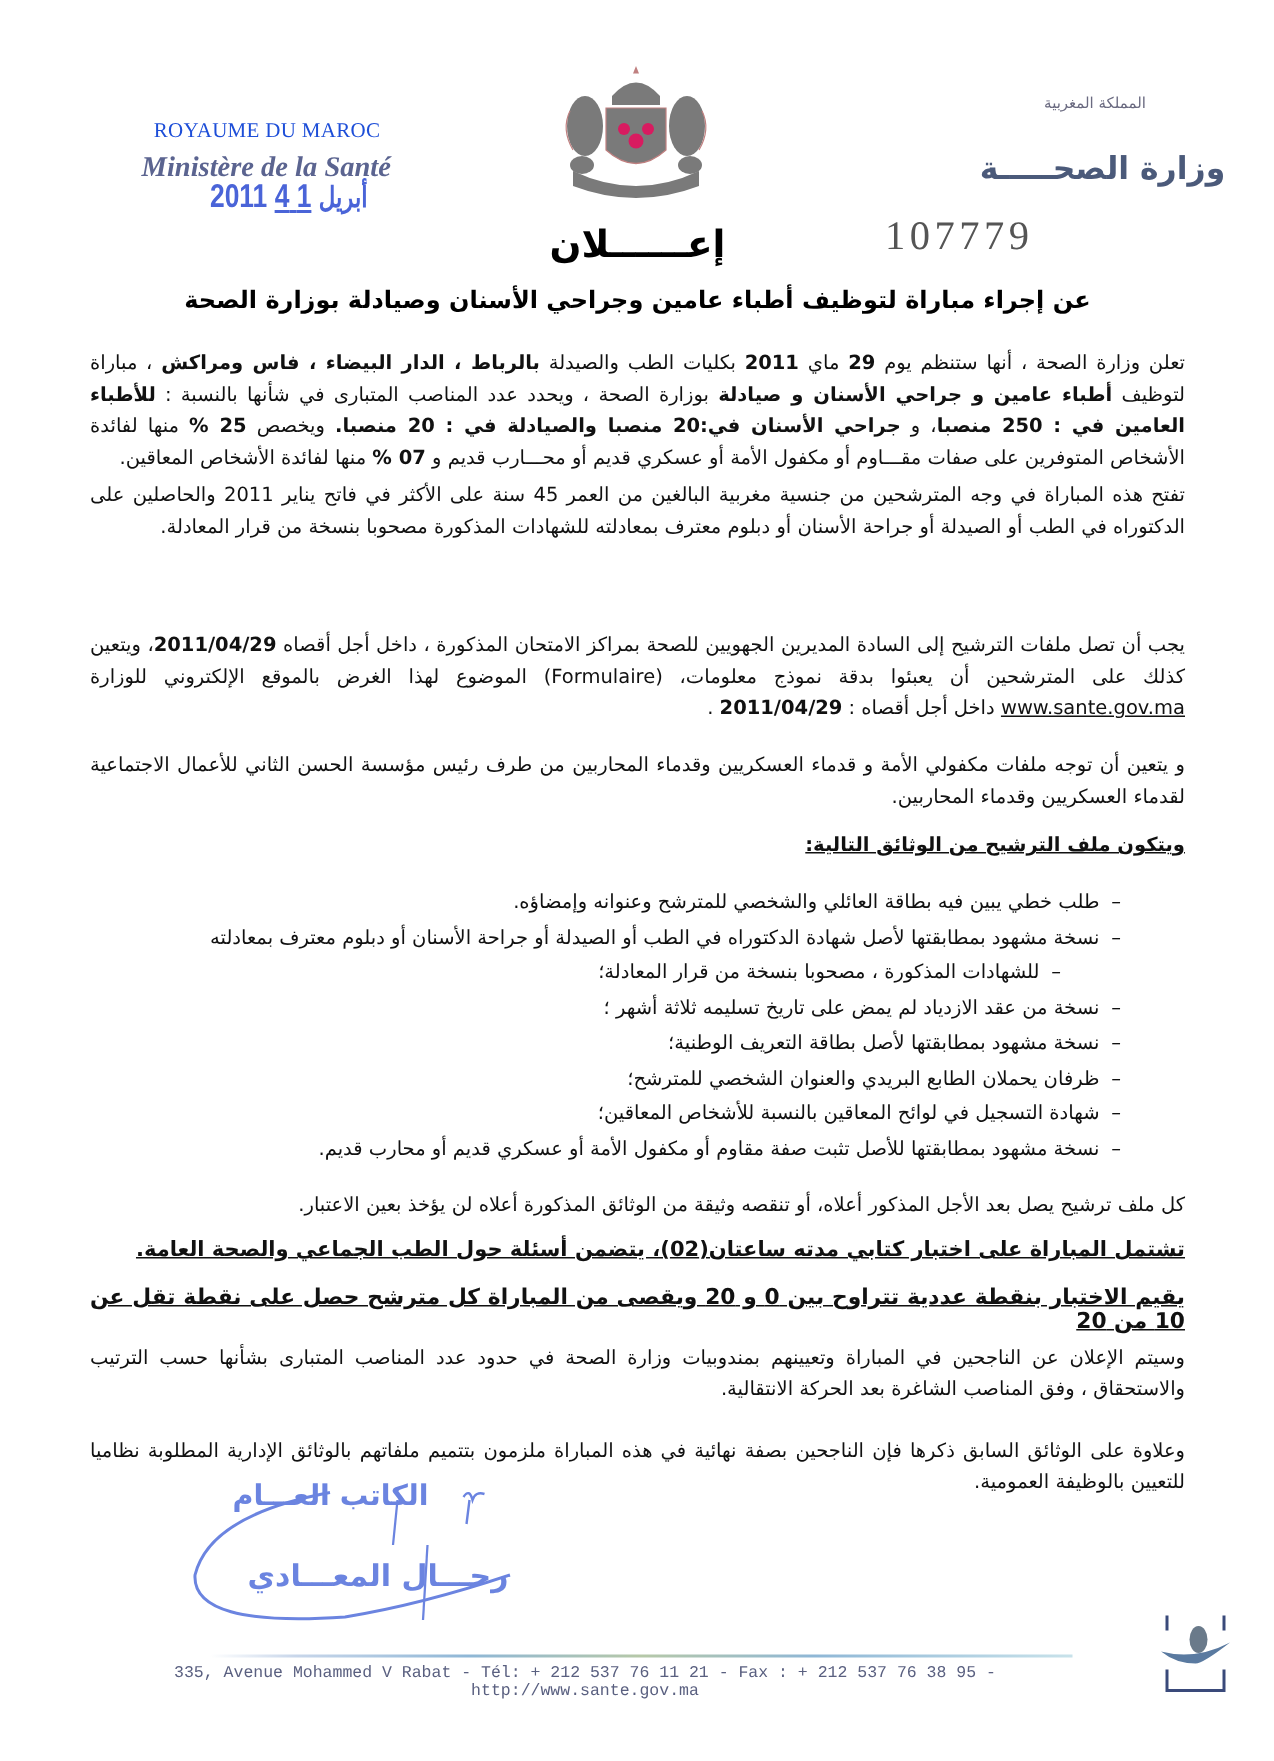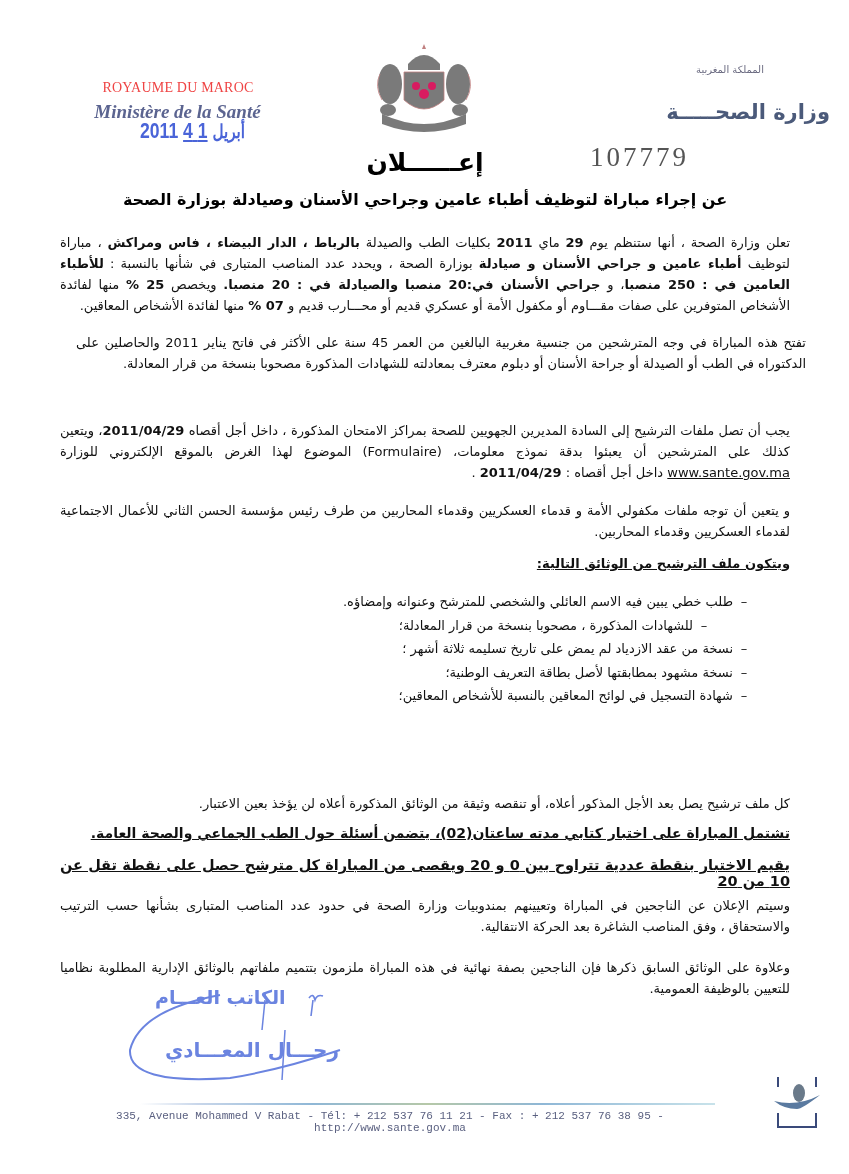--- a/index.html
+++ b/index.html
@@ -1,32 +1,32 @@
 <!DOCTYPE html>
 <html><head>
 <meta charset="utf-8">
 <style>
   html, body { margin:0; padding:0; background:#ffffff; }
   body { width:849px; height:1174px; position:relative; overflow:hidden; font-family:"DejaVu Sans", sans-serif; color:#111; }
   .abs { position:absolute; }
-  .hdr-fr-1 { left:88px; top:80px; width:180px; text-align:center; font-family:"Liberation Serif", serif; font-size:14px; color:#ef4444; letter-spacing:0.2px; }
+  .hdr-fr-1 { left:88px; top:80px; width:180px; text-align:center; font-family:"Liberation Serif", serif; font-size:14px; color:#1d4ed8; letter-spacing:0.2px; }
   .hdr-fr-2 { left:70px; top:101px; width:215px; text-align:center; font-family:Liberation Serif, serif; font-style:italic; font-weight:bold; font-size:19px; color:#5b6490; }
   .hdr-date { left:140px; top:118px; font-family:"Liberation Sans", sans-serif; font-weight:bold; font-size:22px; color:#4a64d8; letter-spacing:1px; transform:scaleX(0.8); transform-origin:left; }
   .hdr-date .ar { font-size:19px; }
   .hdr-date .u { text-decoration:underline; }
   .hdr-ar-1 { left:650px; top:64px; width:160px; text-align:center; direction:rtl; font-size:10px; color:#6a6a80; }
-  .hdr-ar-2 { left:640px; top:100px; width:190px; direction:rtl; font-size:21px; font-weight:bold; color:#4b5a7a; }
+  .hdr-ar-2 { left:640px; top:100px; width:190px; text-align:center; direction:rtl; font-size:21px; font-weight:bold; color:#4b5a7a; }
   .emblem { left:368px; top:42px; width:112px; height:96px; }
   .refnum { left:590px; top:142px; font-family:"Liberation Serif", serif; font-size:27px; color:#555; letter-spacing:3px; }
   .title { left:300px; top:148px; width:250px; text-align:center; direction:rtl; font-size:25px; font-weight:bold; color:#000; }
   .subtitle { left:60px; top:190px; width:730px; text-align:center; direction:rtl; font-size:16px; font-weight:bold; color:#000; }
   .body { left:60px; width:730px; direction:rtl; text-align:justify; font-size:13px; line-height:21px; color:#111; }
   .body b { font-weight:bold;margin-top:20px; }
   .p1 { top:232px; }
-  .p2 { top:332px;margin-left:16px; }
+  .p2 { top:320px; }
   .p3 { top:420px; }
   .p4 { top:500px; }
   .docs-head { left:60px; top:556px; width:730px; direction:rtl; font-size:13px; font-weight:bold; text-decoration:underline; color:#111; }
   .list { left:60px; top:590px; width:695px; direction:rtl; font-size:13px; color:#111; margin:0; padding:0; list-style:none; }
   .list li { height:23.5px; line-height:23.5px; white-space:nowrap; }
   .list li .dash { display:inline-block; width:22px; text-align:center; }
   .list li.indent { padding-right:40px; }
   .p5 { top:793px; }
   .exam { left:60px; top:825px; width:730px; direction:rtl; font-size:14px; font-weight:bold; text-decoration:underline; color:#111; }
   .grading { left:60px; top:857px; width:730px; direction:rtl; text-align:justify; font-size:14.5px; font-weight:bold; text-decoration:underline; color:#111; }
@@ -88,25 +88,28 @@
 <div class="abs body p2">تفتح هذه المباراة في وجه المترشحين من جنسية مغربية البالغين من العمر 45 سنة على الأكثر في فاتح يناير 2011 والحاصلين على الدكتوراه في الطب أو الصيدلة أو جراحة الأسنان أو دبلوم معترف بمعادلته للشهادات المذكورة مصحوبا بنسخة من قرار المعادلة.</div>
 
 <div class="abs body p3">
   <span>يجب أن تصل ملفات الترشيح إلى السادة المديرين الجهويين للصحة بمراكز الامتحان المذكورة ، داخل أجل أقصاه </span><b>2011/04/29</b><span>، ويتعين كذلك على المترشحين أن يعبئوا بدقة نموذج معلومات، </span><span>(Formulaire)</span><span> الموضوع لهذا الغرض بالموقع الإلكتروني للوزارة </span><a style="color:#111;text-decoration:underline;">www.sante.gov.ma</a><span> داخل أجل أقصاه : </span><b>2011/04/29</b><span> .</span>
 </div>
 
 <div class="abs body p4">و يتعين أن توجه ملفات مكفولي الأمة و قدماء العسكريين وقدماء المحاربين من طرف رئيس مؤسسة الحسن الثاني للأعمال الاجتماعية لقدماء العسكريين وقدماء المحاربين.</div>
 
 <div class="abs docs-head">ويتكون ملف الترشيح من الوثائق التالية:</div>
 <ul class="abs list">
-  <li><span class="dash">–</span><span>طلب خطي يبين فيه الاسم العائلي والشخصي للمترشح وعنوانه وإمضاؤه.</span></li>
+  <li><span class="dash">–</span><span>طلب خطي يبين فيه بطاقة العائلي والشخصي للمترشح وعنوانه وإمضاؤه.</span></li>
+  <li><span class="dash">–</span><span>نسخة مشهود بمطابقتها لأصل شهادة الدكتوراه في الطب أو الصيدلة أو جراحة الأسنان أو دبلوم معترف بمعادلته</span></li>
   <li class="indent"><span class="dash">–</span><span>للشهادات المذكورة ، مصحوبا بنسخة من قرار المعادلة؛</span></li>
   <li><span class="dash">–</span><span>نسخة من عقد الازدياد لم يمض على تاريخ تسليمه ثلاثة أشهر ؛</span></li>
   <li><span class="dash">–</span><span>نسخة مشهود بمطابقتها لأصل بطاقة التعريف الوطنية؛</span></li>
+  <li><span class="dash">–</span><span>ظرفان يحملان الطابع البريدي والعنوان الشخصي للمترشح؛</span></li>
   <li><span class="dash">–</span><span>شهادة التسجيل في لوائح المعاقين بالنسبة للأشخاص المعاقين؛</span></li>
+  <li><span class="dash">–</span><span>نسخة مشهود بمطابقتها للأصل تثبت صفة مقاوم أو مكفول الأمة أو عسكري قديم أو محارب قديم.</span></li>
 </ul>
 
 <div class="abs body p5">كل ملف ترشيح يصل بعد الأجل المذكور أعلاه، أو تنقصه وثيقة من الوثائق المذكورة أعلاه لن يؤخذ بعين الاعتبار.</div>
 
 <div class="abs exam">تشتمل المباراة على اختبار كتابي مدته ساعتان(02)، يتضمن أسئلة حول الطب الجماعي والصحة العامة.</div>
 <div class="abs grading">يقيم الاختبار بنقطة عددية تتراوح بين 0 و 20 ويقصى من المباراة كل مترشح حصل على نقطة تقل عن 10 من 20</div>
 
 <div class="abs body p6">وسيتم الإعلان عن الناجحين في المباراة وتعيينهم بمندوبيات وزارة الصحة في حدود عدد المناصب المتبارى بشأنها حسب الترتيب والاستحقاق ، وفق المناصب الشاغرة بعد الحركة الانتقالية.</div>
 <div class="abs body p7">وعلاوة على الوثائق السابق ذكرها فإن الناجحين بصفة نهائية في هذه المباراة ملزمون بتتميم ملفاتهم بالوثائق الإدارية المطلوبة نظاميا للتعيين بالوظيفة العمومية.</div>
 

